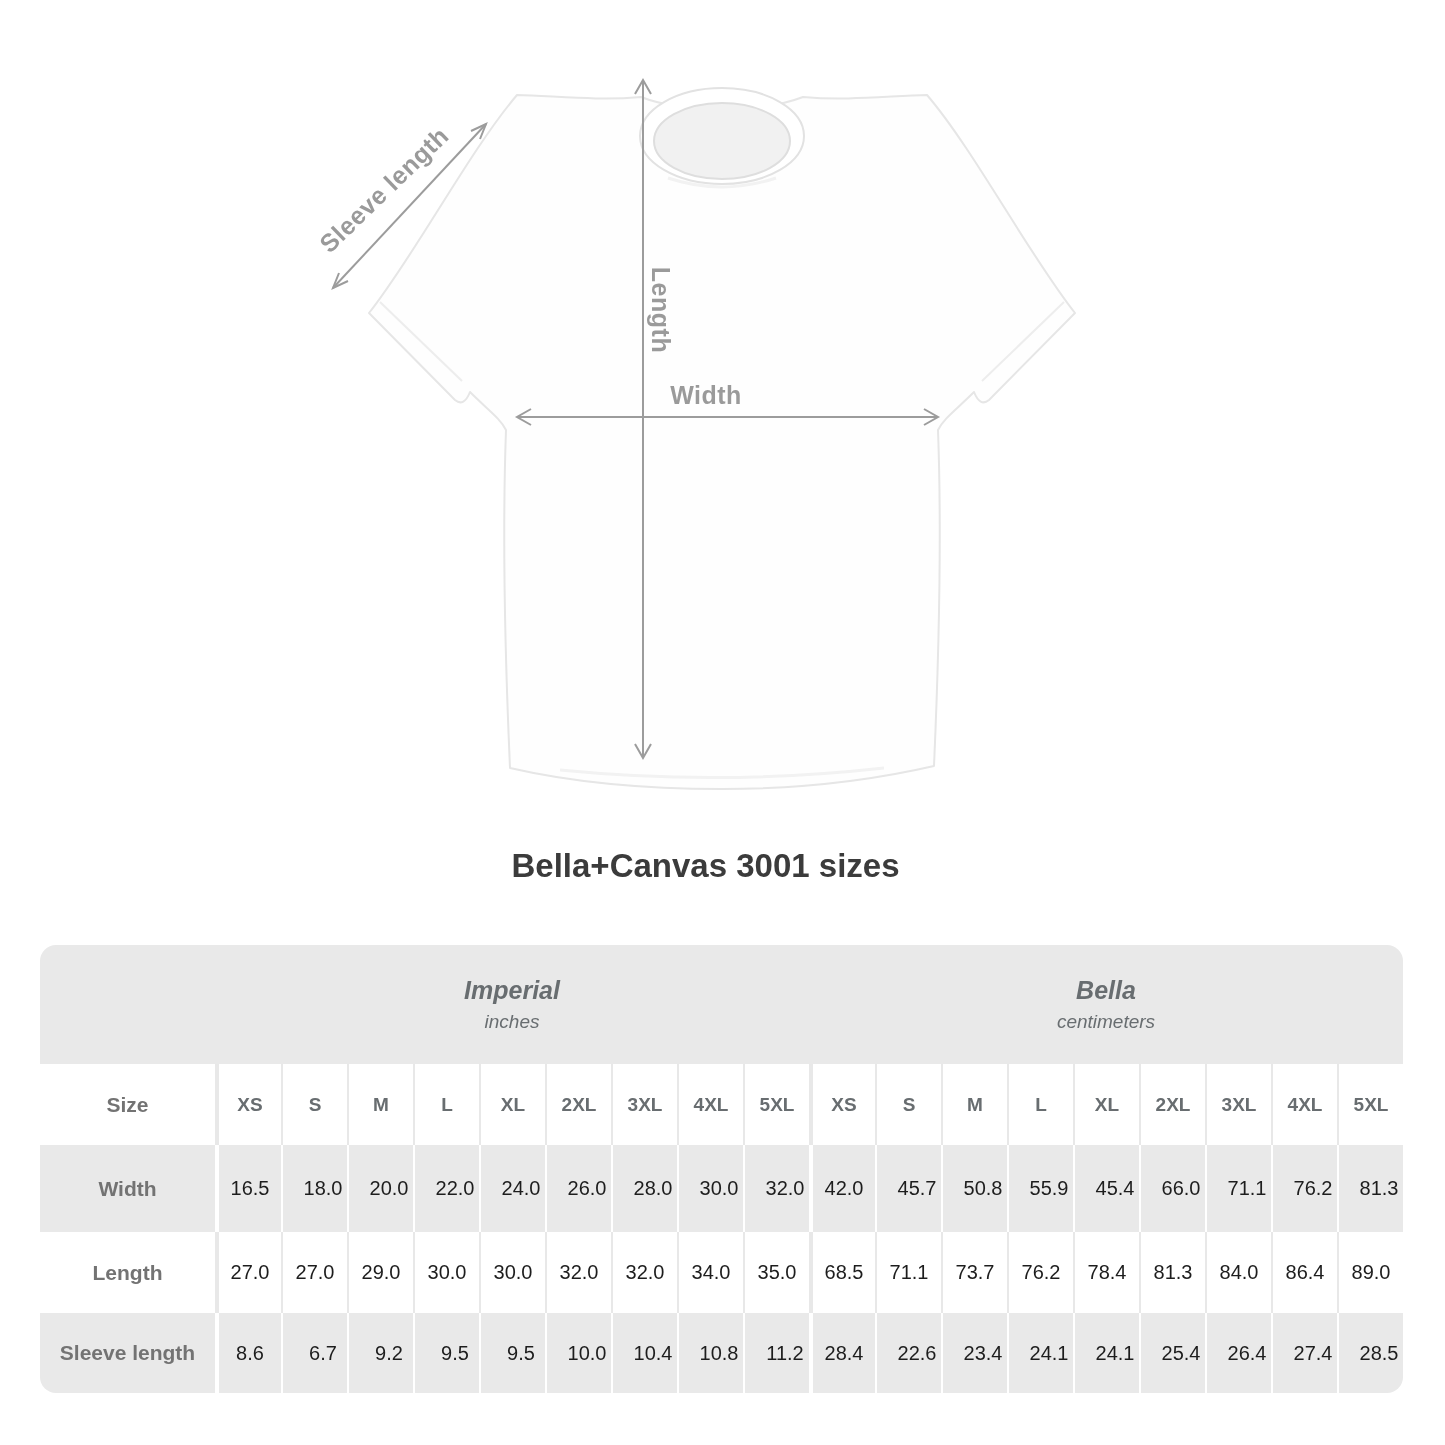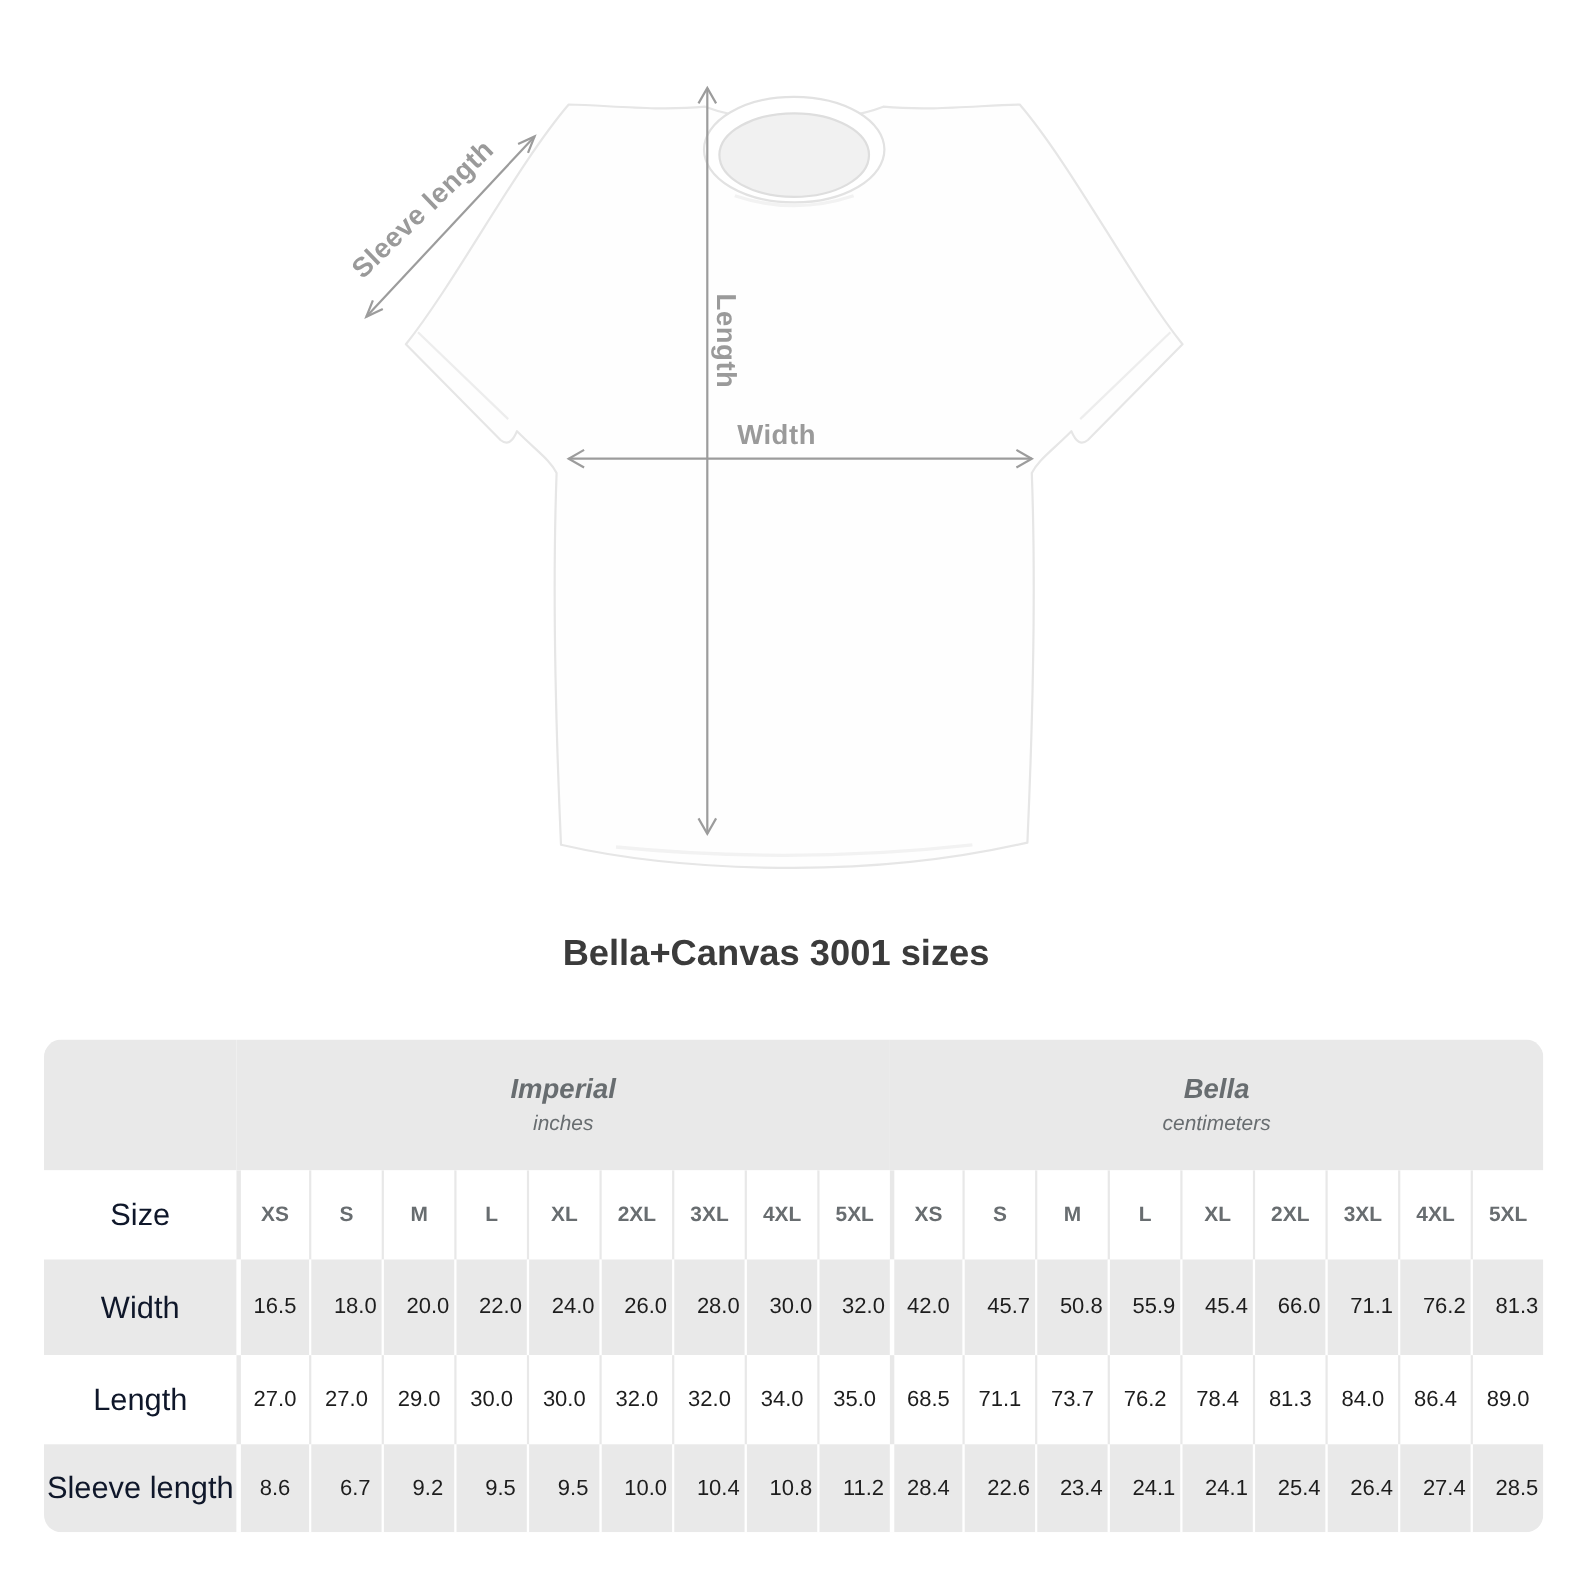--- a/index.html
+++ b/index.html
@@ -22,21 +22,21 @@
               border-radius:16px;overflow:hidden;
               display:grid;
               grid-template-columns:175px repeat(18,1fr);
               grid-template-rows:119px 81px 87px 81px 80px;}
   .cell{display:flex;align-items:center;justify-content:center;
         font-size:20px;color:#1d1d1d;background:#ffffff;}
   .gray{background:#e9e9e9;}
   .sec-head{flex-direction:column;justify-content:center;gap:6px;grid-row:1;}
   .sec-head .sec-name{font-size:25px;font-weight:bold;font-style:italic;color:#686d70;}
   .sec-head .sec-unit{font-size:19px;font-style:italic;color:#686d70;}
-  .lbl{font-weight:normal;color:#0f172a;font-size:28px;}
+  .lbl{font-weight:bold;color:#737373;font-size:21px;}
   .szc{font-weight:bold;color:#686d70;font-size:19px;text-align:center;}
   .bw2{border-left:2px solid #ffffff;padding-left:16px;}   
   .bw4{border-left:4px solid #ffffff;}
   .bg2{border-left:2px solid #e8e8e8;}   
   .bg4{border-left:4px solid #e8e8e8;}
 </style>
 </head>
 <body>
 
 <div class="diagram">

